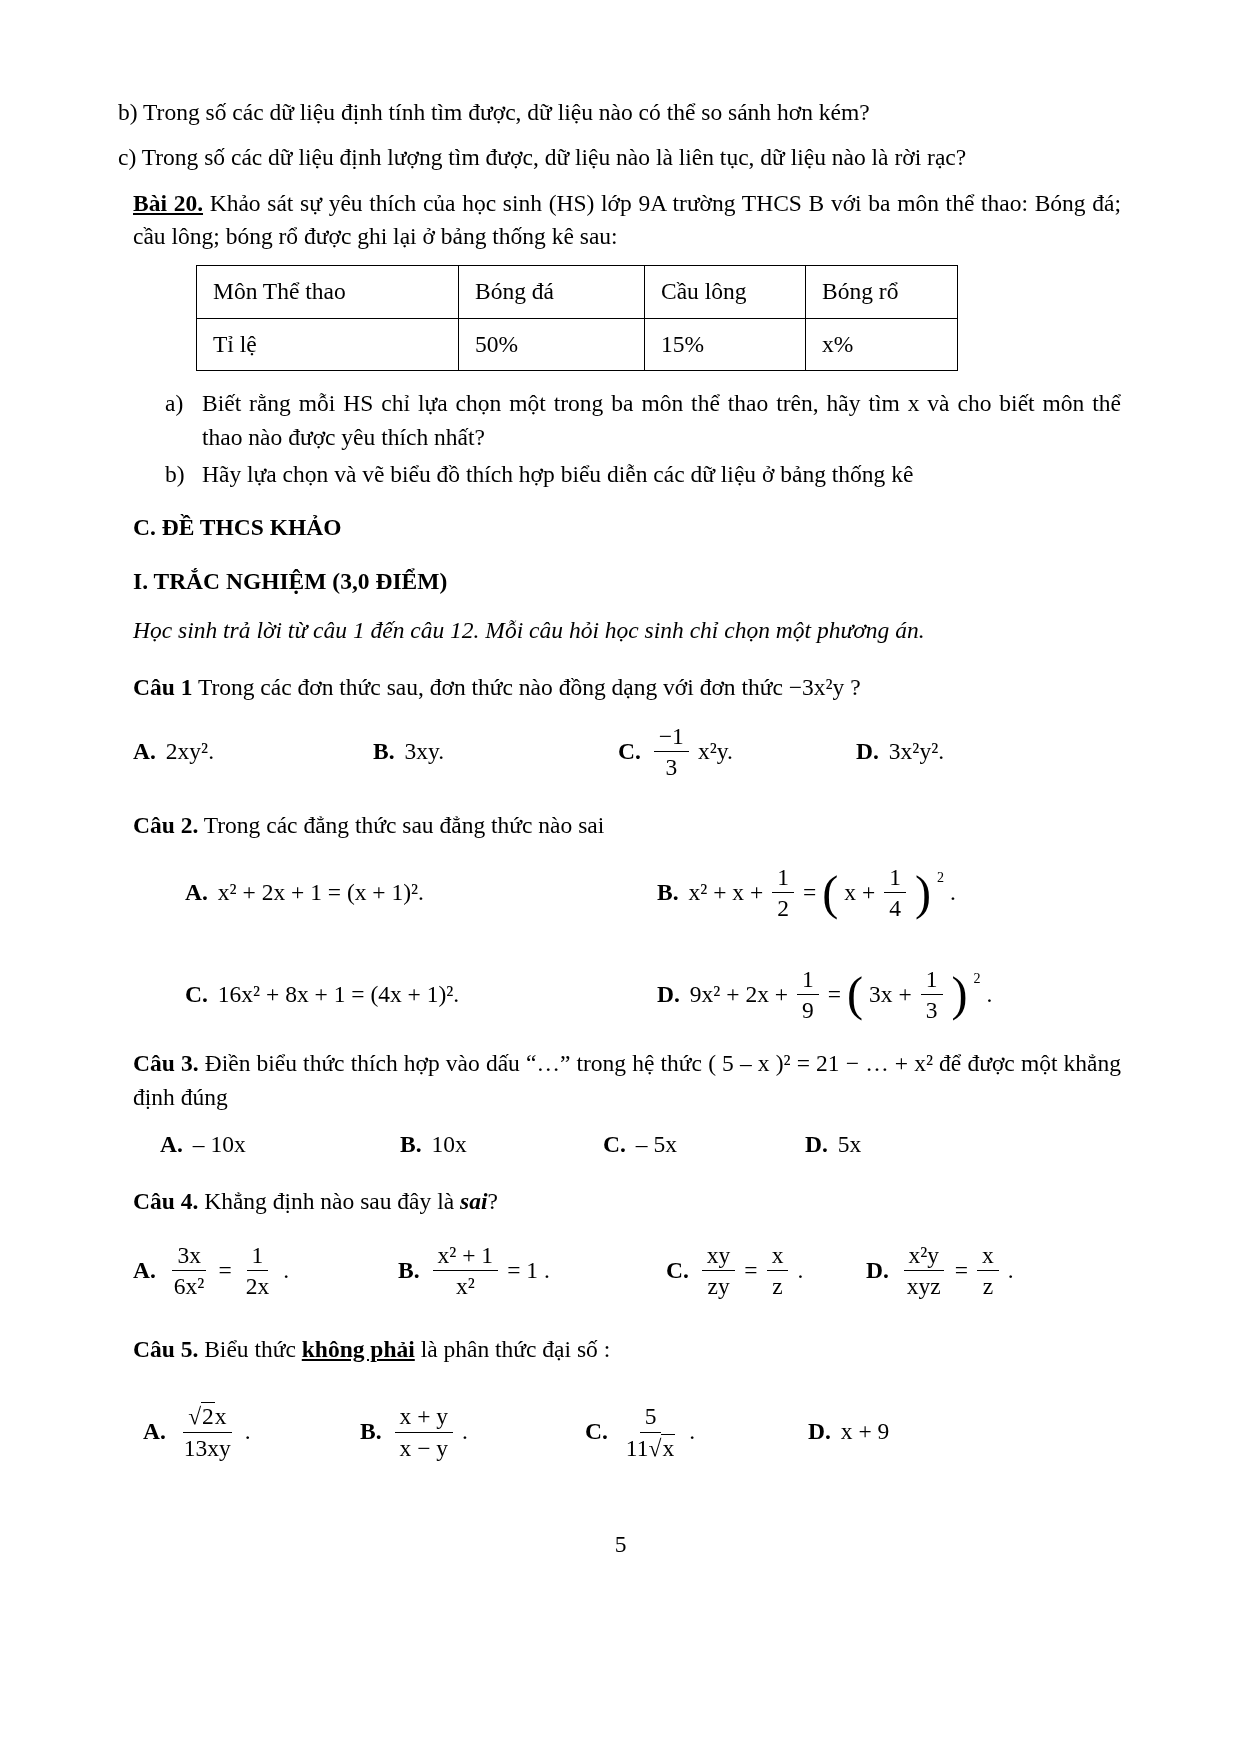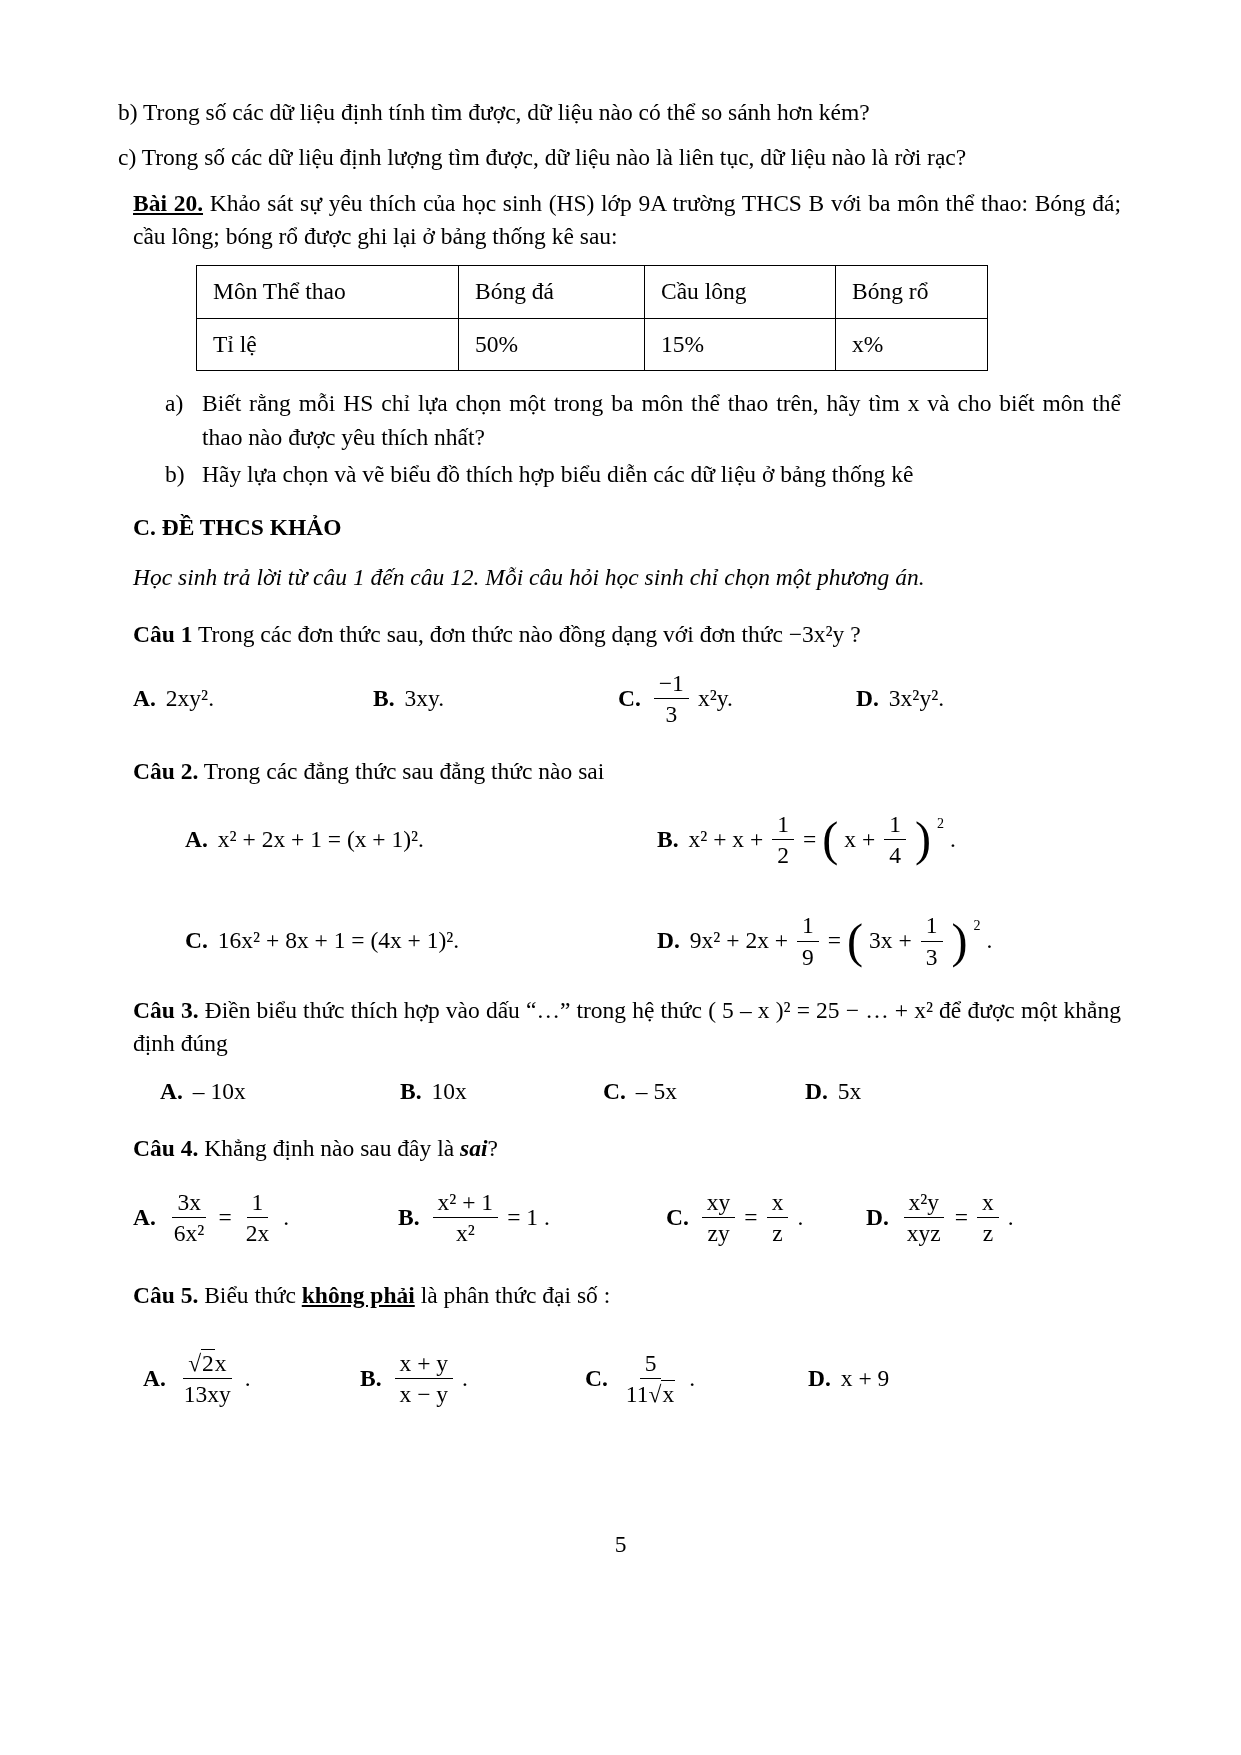--- a/index.html
+++ b/index.html
@@ -13,21 +13,21 @@
     color: #000000;
     position: relative;
     overflow: hidden;
   }
   .content { padding: 96px 120px 0 118px; }
   .para { margin: 0 0 12px 0; text-align: justify; }
   .indent-1 { padding-left: 15px; }
 
   .stat-table { border-collapse: collapse; margin: 12px 0 16px 78px; }
   .stat-table td { border: 1.5px solid #000; padding: 9px 16px; vertical-align: middle; }
-  .col0 { width: 262px; } .col1 { width: 186px; } .col2 { width: 191px; } .col3 { width: 152px; }
+  .col0 { width: 262px; } .col1 { width: 186px; } .col2 { width: 161px; } .col3 { width: 152px; }
 
   .list-item { display: flex; padding-left: 47px; margin: 0 0 4px 0; }
   .li-label { flex: none; width: 37px; }
   .li-text { text-align: justify; }
 
   .heading-bold { font-weight: bold; padding-left: 15px; margin: 20px 0 14px; }
   .instruction { font-style: italic; padding-left: 15px; margin: 16px 0 14px; }
 
   .q-para { padding-left: 15px; margin: 24px 0 10px; text-align: justify; }
   .q-label { font-weight: bold; }
@@ -87,20 +87,21 @@
   <div class="list-item">
     <span class="li-label">a)</span>
     <span class="li-text">Biết rằng mỗi HS chỉ lựa chọn một trong ba môn thể thao trên, hãy tìm x và cho biết môn thể thao nào được yêu thích nhất?</span>
   </div>
   <div class="list-item">
     <span class="li-label">b)</span>
     <span class="li-text">Hãy lựa chọn và vẽ biểu đồ thích hợp biểu diễn các dữ liệu ở bảng thống kê</span>
   </div>
 
   <div class="heading-bold">C. ĐỀ THCS KHẢO</div>
+  <div class="heading-bold">I. TRẮC NGHIỆM (3,0 ĐIỂM)</div>
   <div class="instruction">Học sinh trả lời từ câu 1 đến câu 12. Mỗi câu hỏi học sinh chỉ chọn một phương án.</div>
 
   <p class="q-para">
     <span class="q-label">Câu 1</span>
     <span>Trong các đơn thức sau, đơn thức nào đồng dạng với đơn thức</span>
     <span class="math">−3x²y</span>
     <span>?</span>
   </p>
   <div class="opts opts-q1">
     <div class="opt">
@@ -172,21 +173,21 @@
       </span>
       <span class="bp">)</span>
         <span class="psup">2</span>
       <span>.</span>
     </div>
   </div>
 
   <p class="q-para">
     <span class="q-label">Câu 3.</span>
     <span>Điền biểu thức thích hợp vào dấu “…” trong hệ thức</span>
-    <span>( 5 – x )² = 25 − … + x²</span>
+    <span>( 5 – x )² = 21 − … + x²</span>
     <span>để được một khẳng định đúng</span>
   </p>
   <div class="opts opts-q3">
     <div class="opt">
       <span class="opt-letter">A.</span>
       <span>– 10x</span>
     </div>
     <div class="opt">
       <span class="opt-letter">B.</span>
       <span>10x</span>

